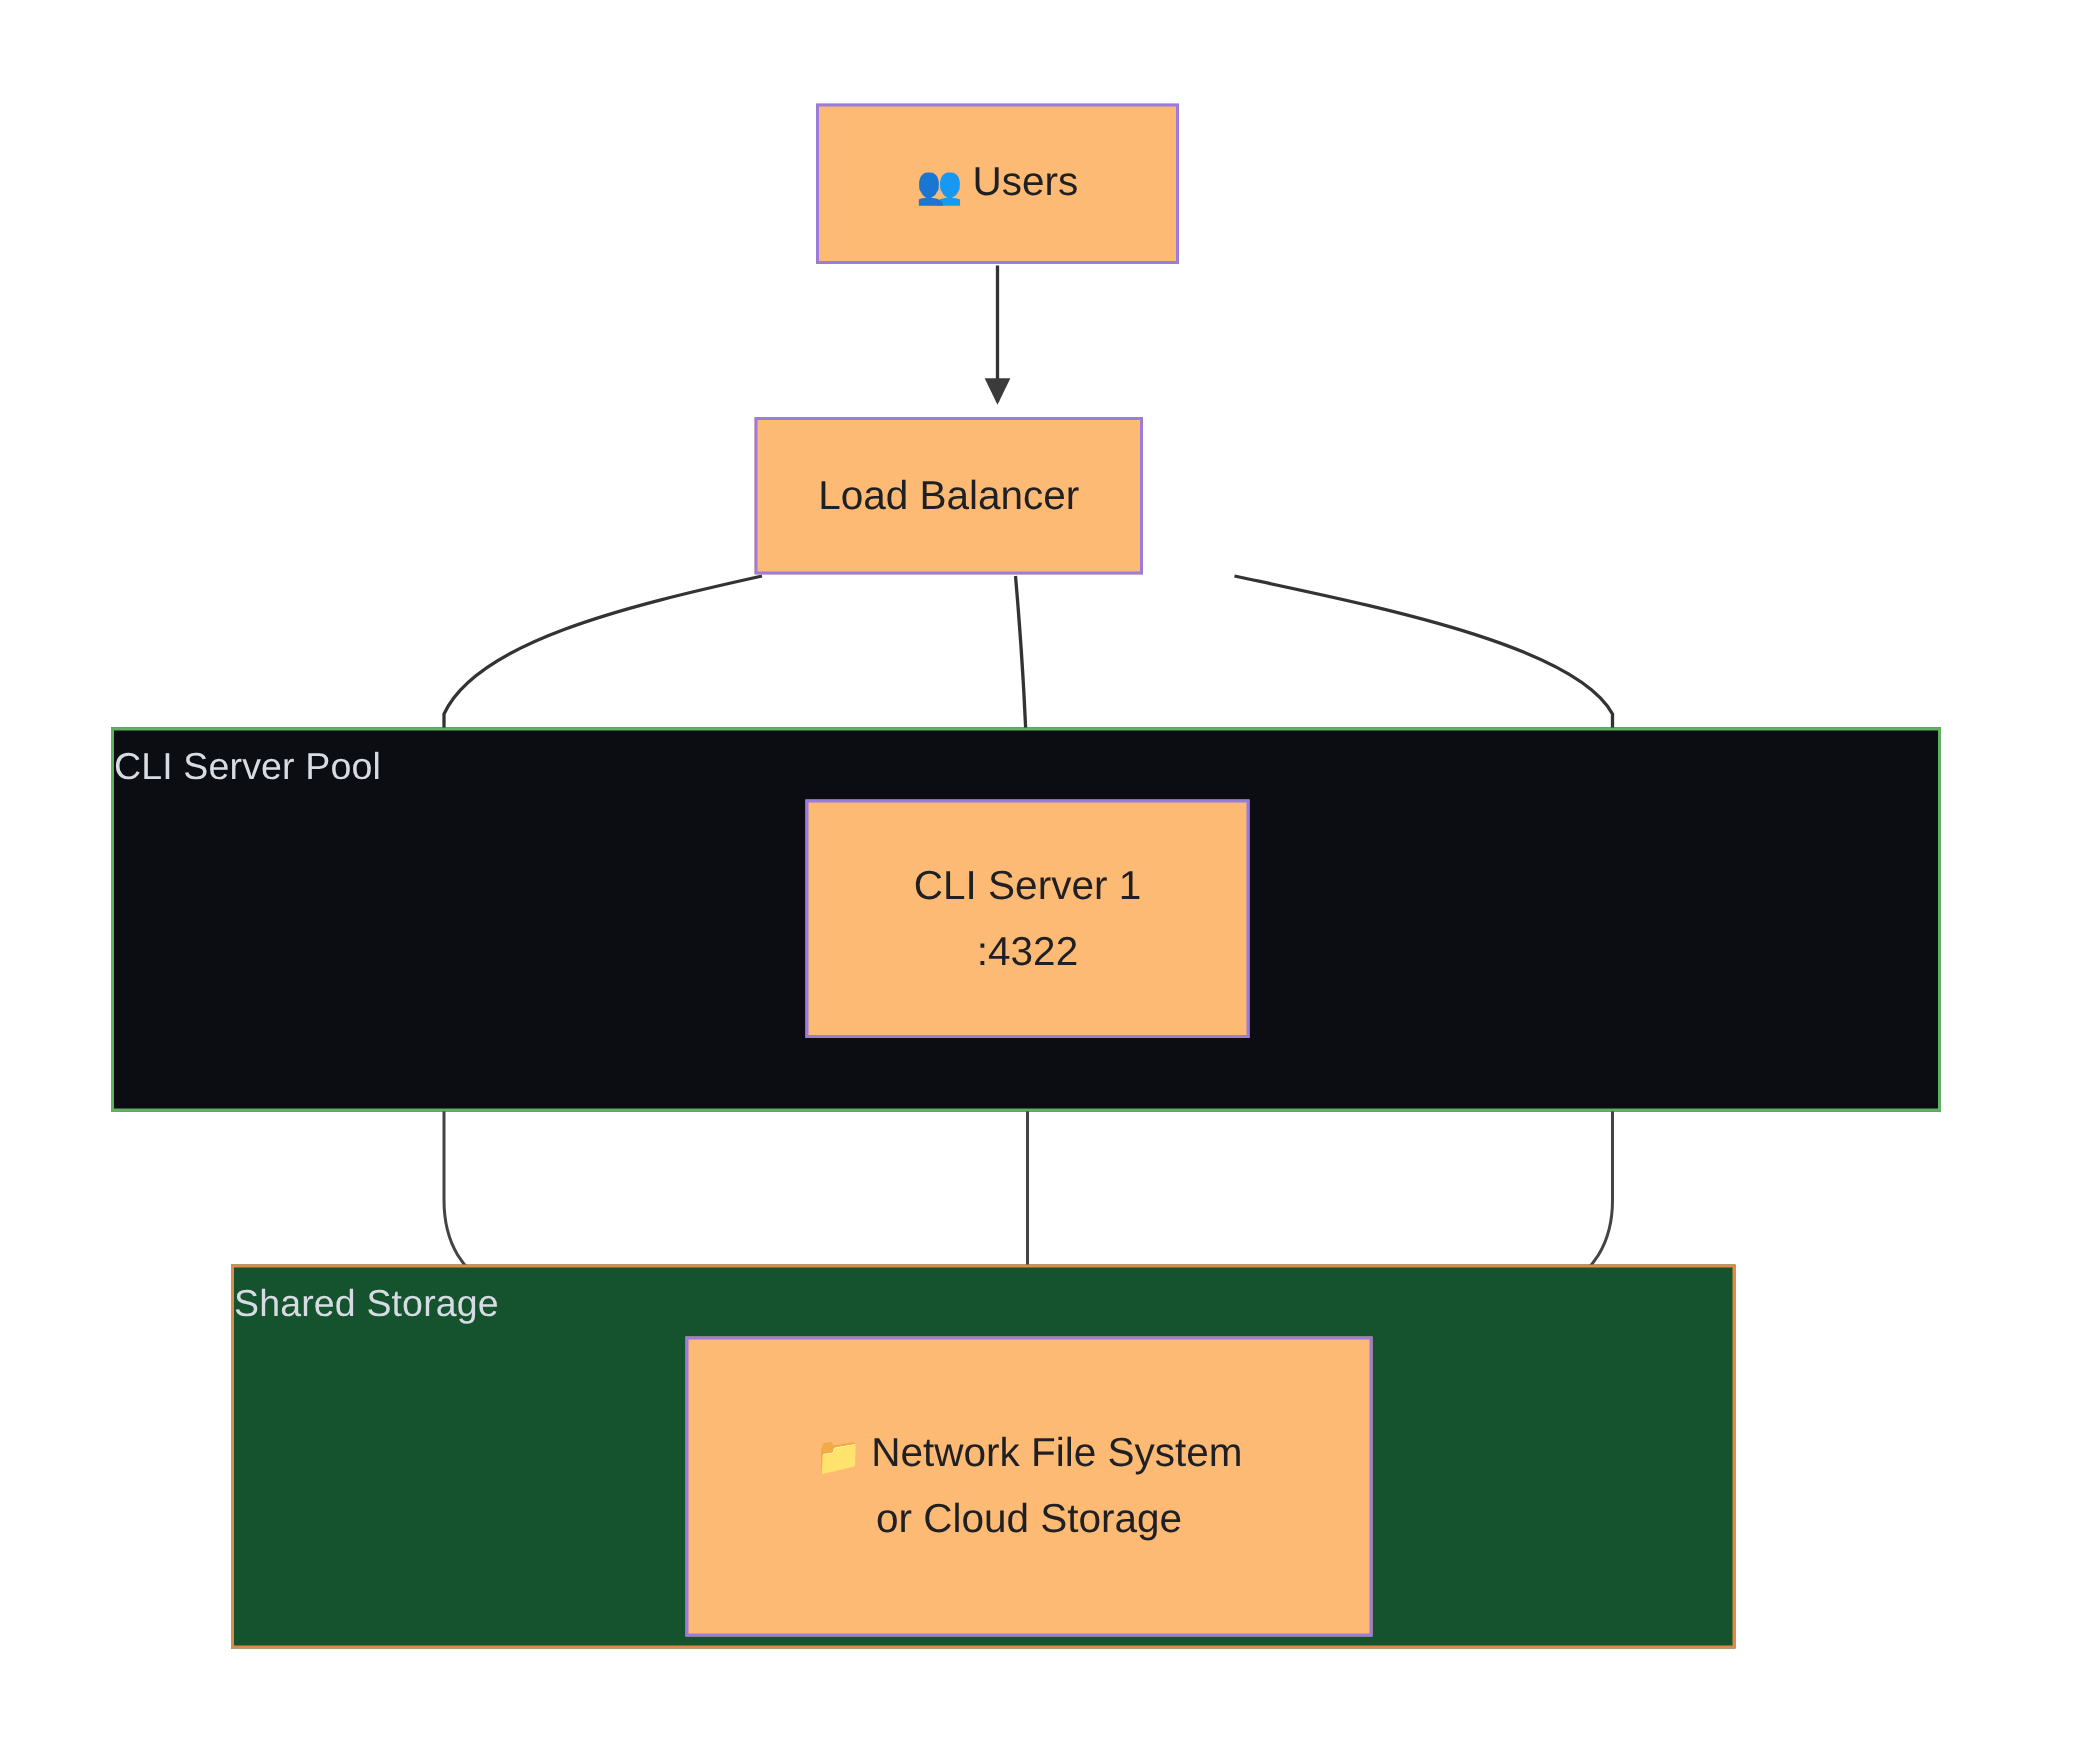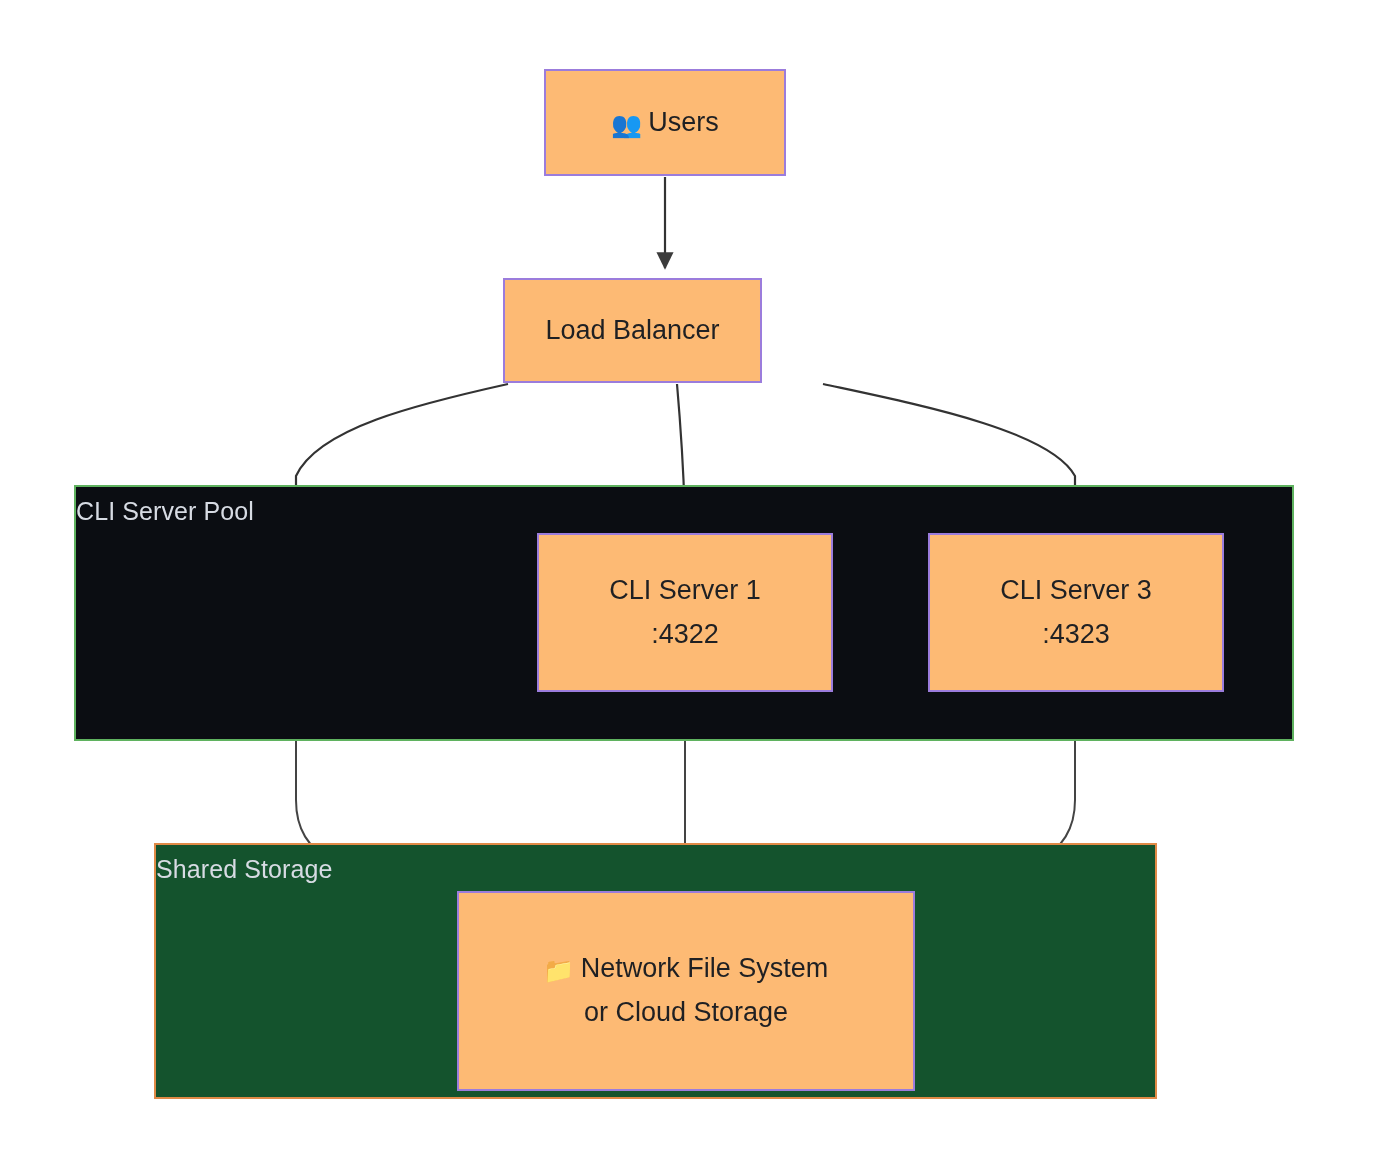--- a/index.html
+++ b/index.html
@@ -130,23 +130,19 @@
   <div class="node" id="node-load-balancer">
     <span class="line">Load Balancer</span>
   </div>
 
 
   <div class="node" id="node-cli-server-2">
     <span class="line">CLI Server 1</span>
     <span class="line">:4322</span>
   </div>
 
-  <div class="node" id="node-cli-server-3">
-    <span class="line">CLI Server 3</span>
-    <span class="line">:4323</span>
-  </div>
 
   <div class="node" id="node-shared-storage-box">
     <span class="line"><span class="emoji">📁</span><span>Network File System</span></span>
     <span class="line">or Cloud Storage</span>
   </div>
 
 </div>
 
 </body></html>

